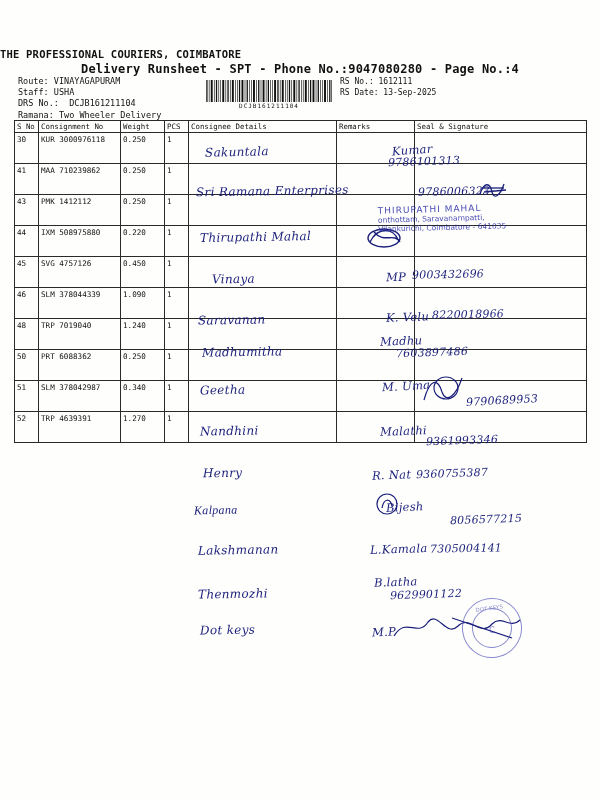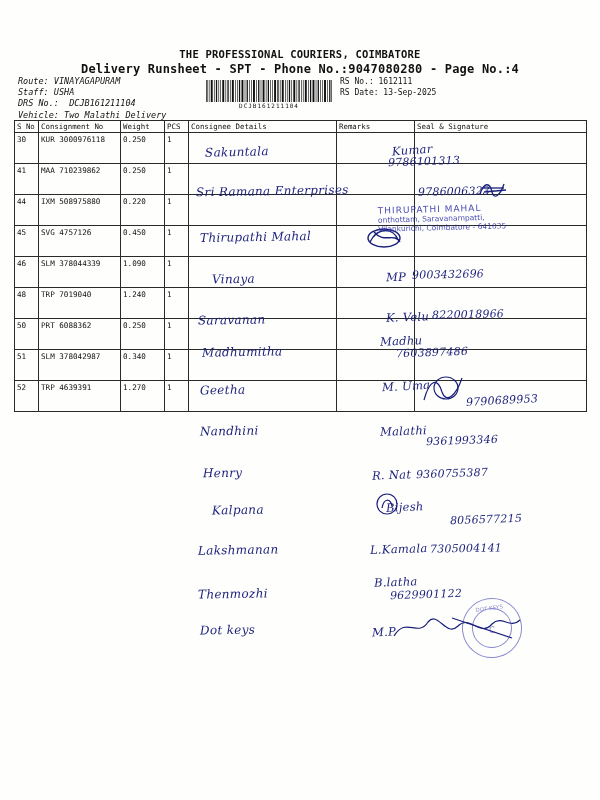--- a/index.html
+++ b/index.html
@@ -21,21 +21,20 @@
     width: 600px;
     height: 800px;
     background: #fefefd;
   }
   
   .doc-title {
     position: absolute;
     top: 48px;
     left: 0;
     width: 600px;
-    text-align: center;
     font-family: "DejaVu Sans Mono", monospace;
     font-size: 10.5px;
     font-weight: bold;
     letter-spacing: 0.2px;
   }
   .doc-subtitle {
     position: absolute;
     top: 62px;
     left: 0;
     width: 600px;
@@ -45,21 +44,20 @@
     font-weight: bold;
     letter-spacing: 0.2px;
   }
   .meta-left {
     position: absolute;
     top: 76px;
     left: 18px;
     font-size: 8.5px;
     line-height: 11.2px;
     font-family: "DejaVu Sans Mono", monospace;
-    font-style: italic;
   }
   .meta-left div { white-space: pre; }
   .meta-right {
     position: absolute;
     top: 76px;
     left: 340px;
     font-size: 8px;
     line-height: 11.2px;
     font-family: "DejaVu Sans Mono", monospace;
   }
@@ -195,21 +193,21 @@
 
 <div class="page">
 
   <div class="doc-title">THE PROFESSIONAL COURIERS, COIMBATORE</div>
   <div class="doc-subtitle">Delivery Runsheet - SPT - Phone No.:9047080280 - Page No.:4</div>
 
   <div class="meta-left">
     <div>Route: VINAYAGAPURAM</div>
     <div>Staff: USHA</div>
     <div>DRS No.:  DCJB161211104</div>
-    <div>Vehicle: Two Malathi Delivery</div>
+    <div>Ramana: Two Wheeler Delivery</div>
   </div>
 
   <div class="meta-right">
     <div>RS No.: 1612111</div>
     <div>RS Date: 13-Sep-2025</div>
   </div>
 
   <div class="barcode">
     <svg class="bars" viewBox="0 0 200 22" preserveAspectRatio="none">
       <g fill="#111">
@@ -306,20 +304,29 @@
       <tr>
         <td class="num">41</td>
         <td>MAA 710239862</td>
         <td class="wt">0.250</td>
         <td class="pcs">1</td>
         <td></td>
         <td></td>
         <td></td>
       </tr>
       <tr>
+        <td class="num">43</td>
+        <td>PMK 1412112</td>
+        <td class="wt">0.250</td>
+        <td class="pcs">1</td>
+        <td></td>
+        <td></td>
+        <td></td>
+      </tr>
+      <tr>
         <td class="num">44</td>
         <td>IXM 508975880</td>
         <td class="wt">0.220</td>
         <td class="pcs">1</td>
         <td></td>
         <td></td>
         <td></td>
       </tr>
       <tr>
         <td class="num">45</td>
@@ -380,21 +387,21 @@
 
   <div class="hand name" style="top:145px; left:205px; transform:rotate(-1.5deg);">Sakuntala</div>
   <div class="hand name" style="top:184px; left:196px; transform:rotate(-1deg);">Sri Ramana Enterprises</div>
   <div class="hand name" style="top:230px; left:200px; transform:rotate(-1deg);">Thirupathi Mahal</div>
   <div class="hand name" style="top:272px; left:212px; transform:rotate(-1deg);">Vinaya</div>
   <div class="hand name" style="top:313px; left:198px; transform:rotate(-1deg);">Saravanan</div>
   <div class="hand name" style="top:345px; left:202px; transform:rotate(-1deg);">Madhumitha</div>
   <div class="hand name" style="top:383px; left:200px; transform:rotate(-1deg);">Geetha</div>
   <div class="hand name" style="top:424px; left:200px; transform:rotate(-1deg);">Nandhini</div>
   <div class="hand name" style="top:466px; left:203px; transform:rotate(-1deg);">Henry</div>
-  <div class="hand name" style="top:503px; left:212px; transform:rotate(-1deg);">Kalpana</div>
+  <div class="hand name" style="top:503px; left:194px; transform:rotate(-1deg);font-family:Liberation Serif, serif;">Kalpana</div>
   <div class="hand name" style="top:543px; left:198px; transform:rotate(-1deg);">Lakshmanan</div>
   <div class="hand name" style="top:587px; left:198px; transform:rotate(-1deg);">Thenmozhi</div>
   <div class="hand name" style="top:623px; left:200px; transform:rotate(-1deg);">Dot keys</div>
 
   <div class="hand sig" style="top:143px; left:392px; transform:rotate(-4deg);">Kumar</div>
   <div class="hand ph" style="top:155px; left:388px; transform:rotate(-2deg);">9786101313</div>
 
   <div class="hand ph" style="top:185px; left:418px; transform:rotate(-1deg);">9786006323</div>
 
   <div class="hand sig" style="top:270px; left:386px; transform:rotate(-2deg);">MP</div>

